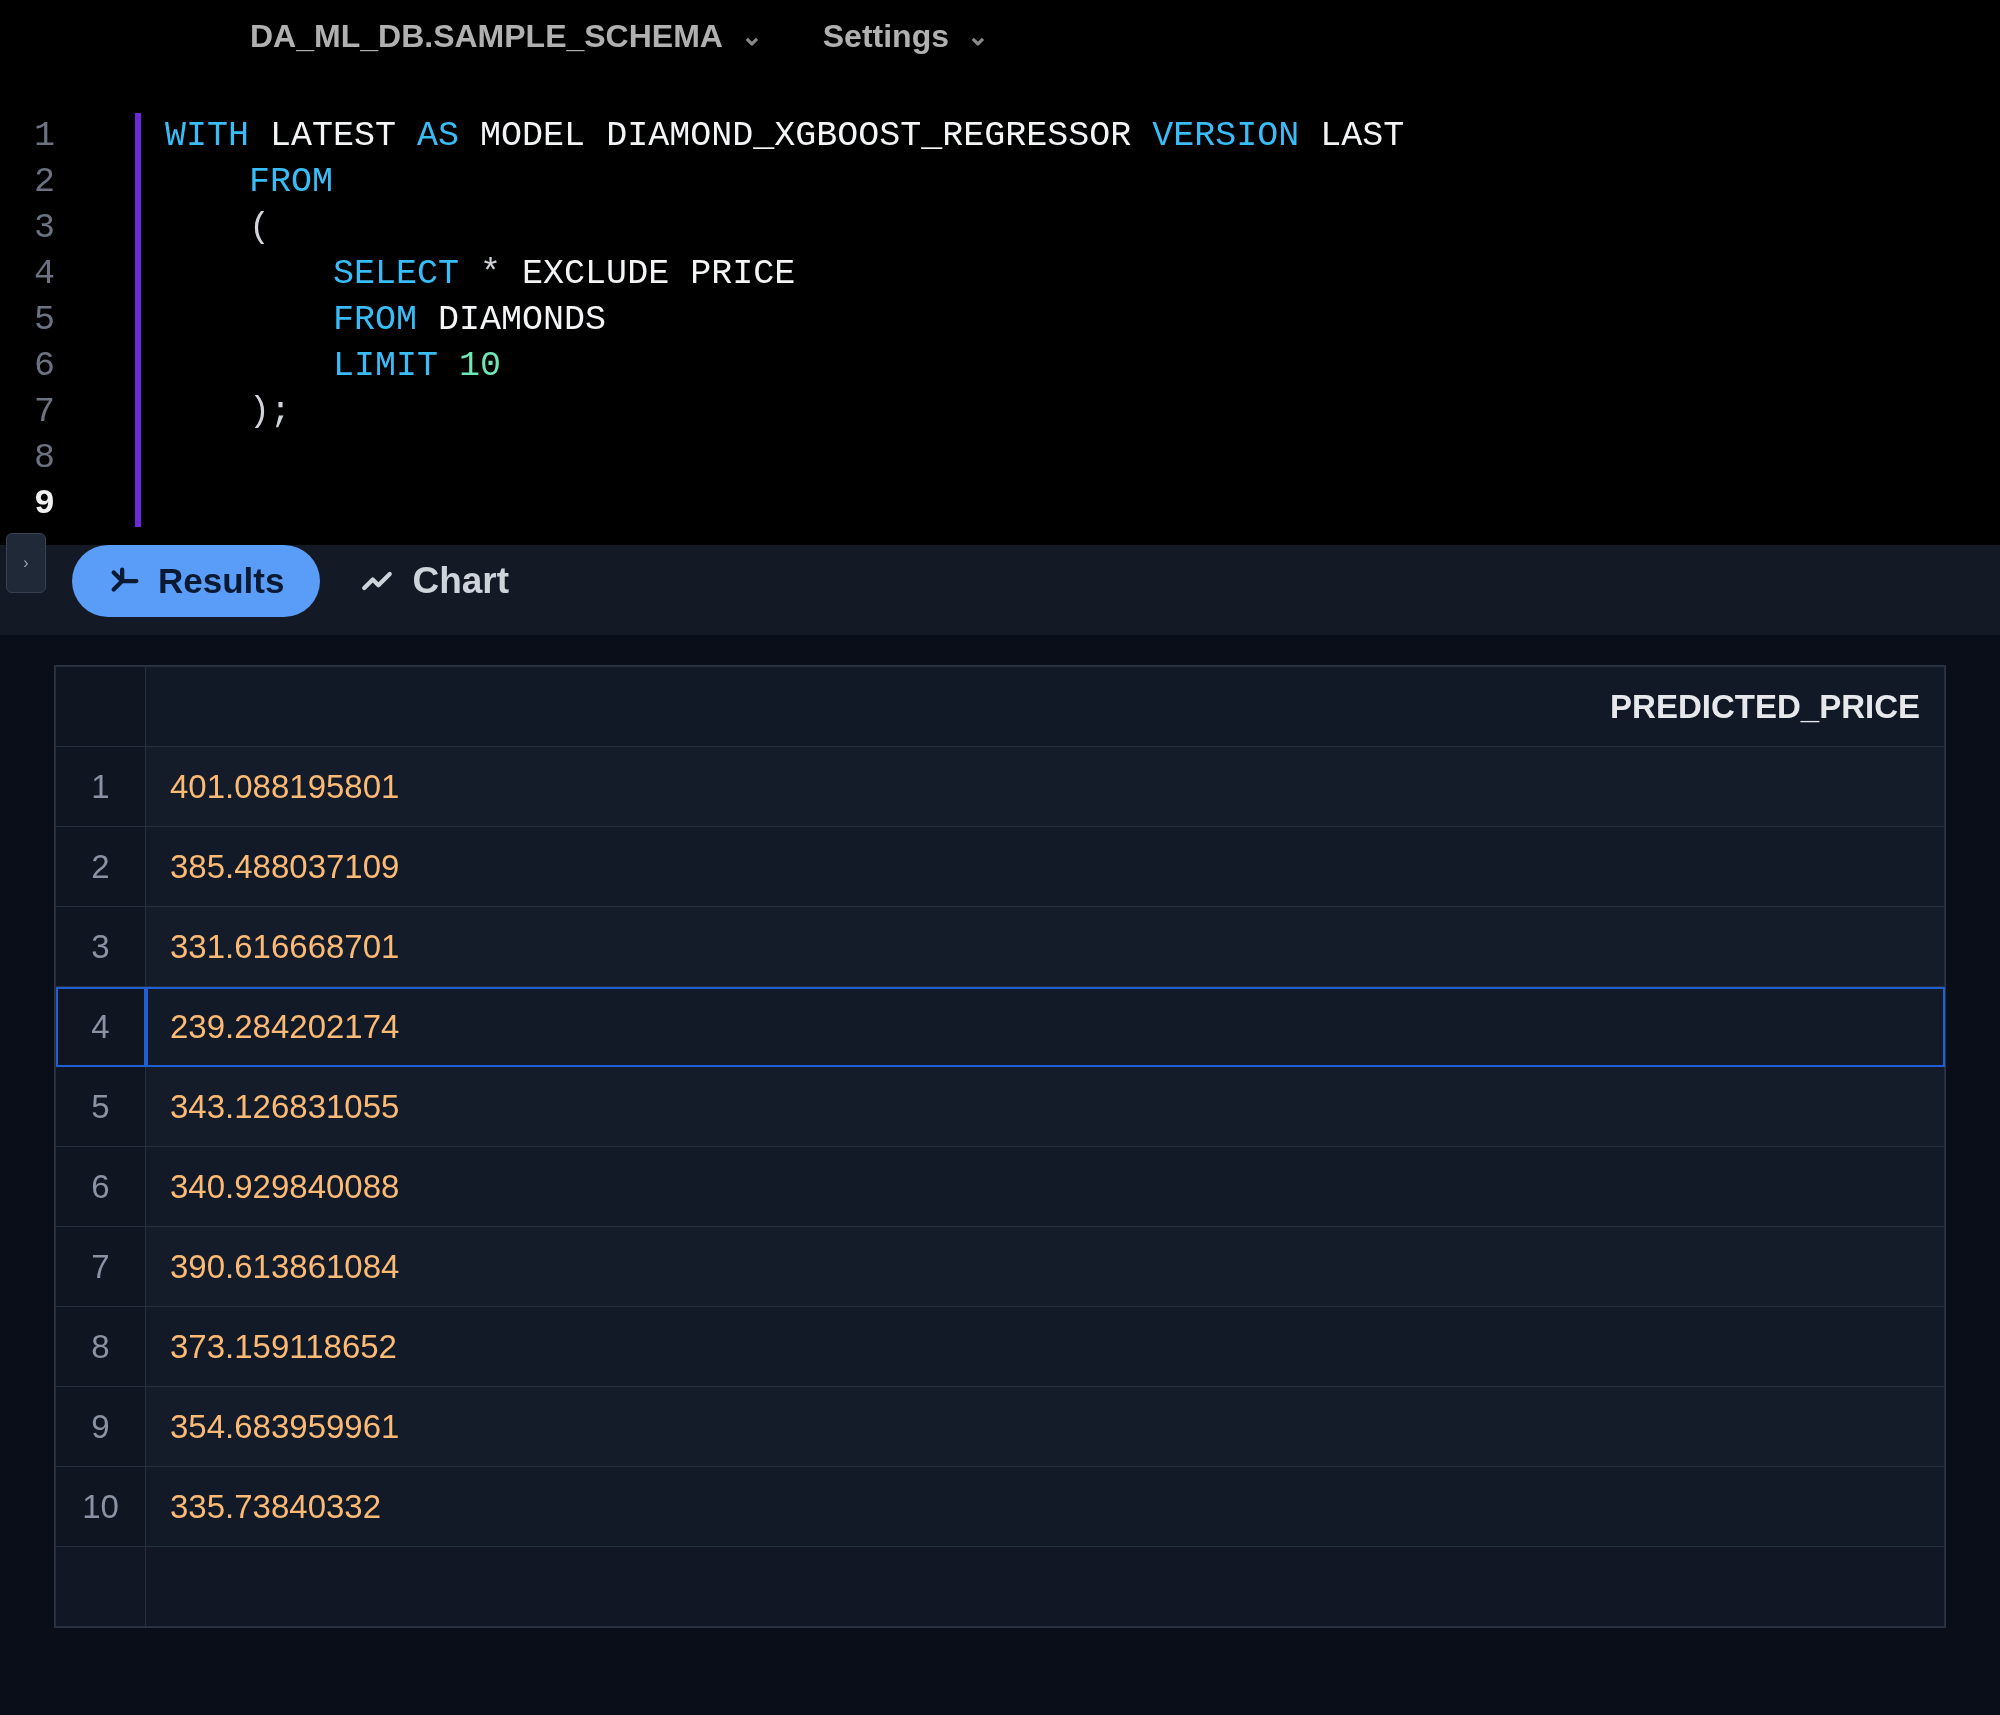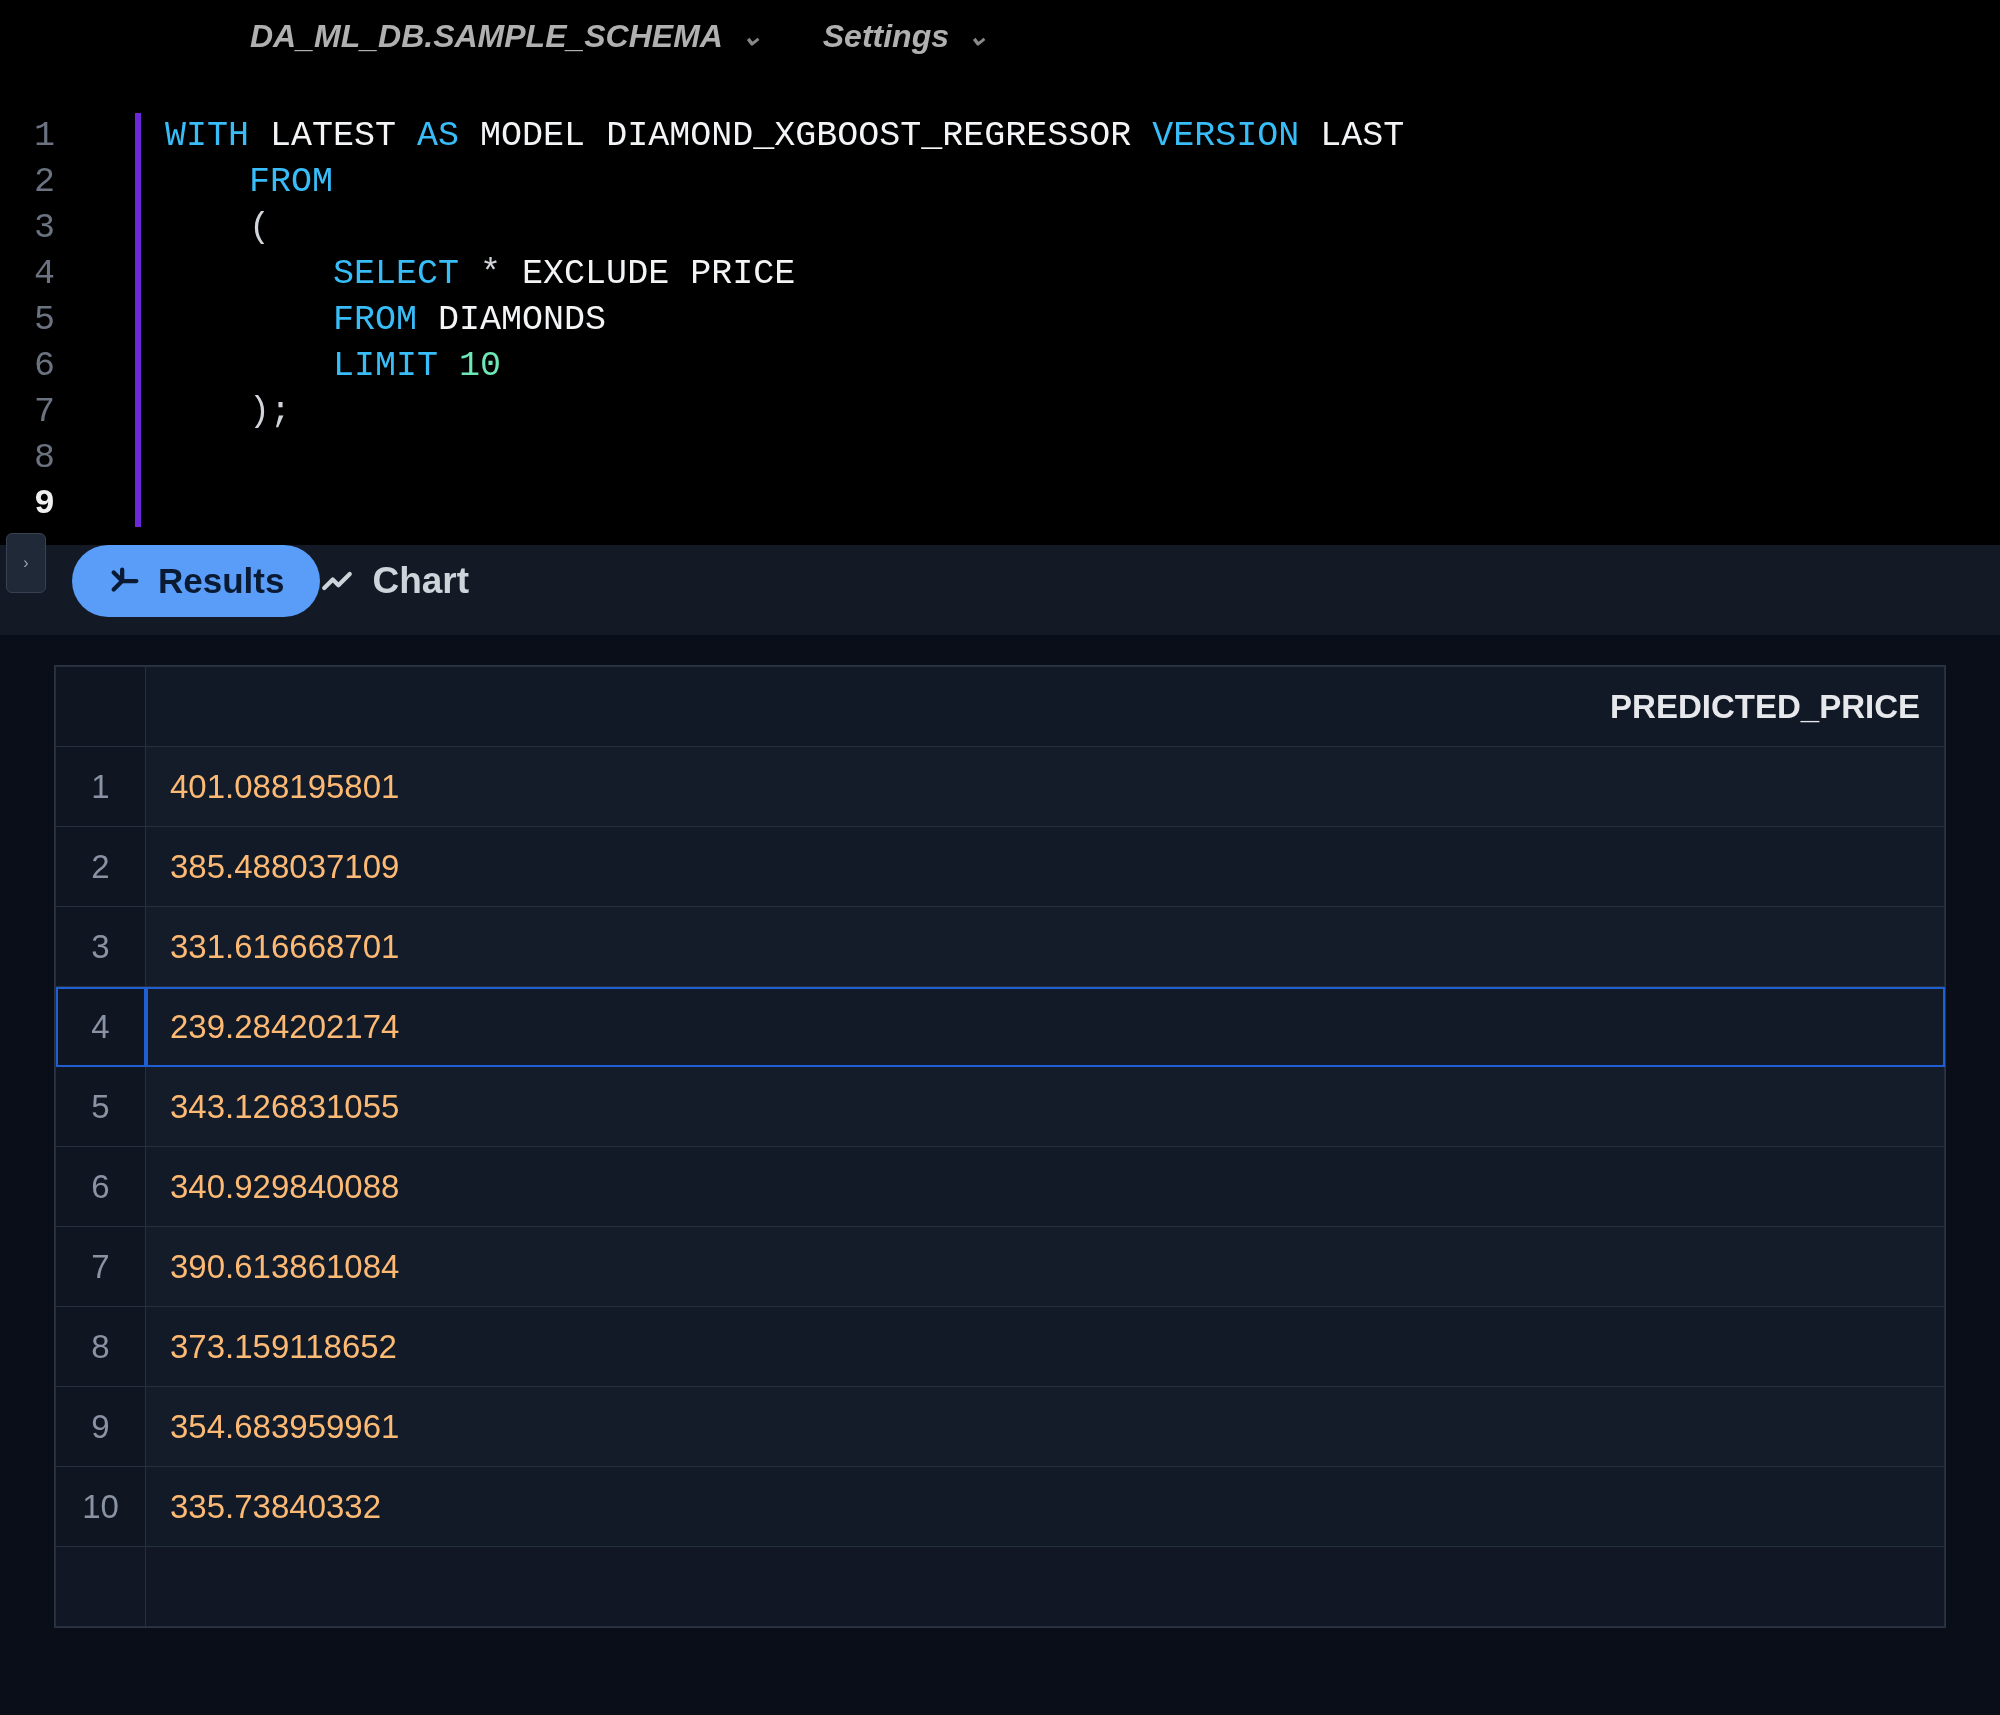--- a/index.html
+++ b/index.html
@@ -12,21 +12,20 @@
     overflow: hidden;
   }
 
   
   .topbar {
     display: flex;
     align-items: flex-start;
     gap: 60px;
     padding: 18px 0 18px 250px;
     background: #000;
-    font-style: italic;
   }
   .topbar-item {
     display: flex;
     align-items: center;
     gap: 18px;
     color: #b0b0b0;
     font-size: 32px;
     font-weight: 600;
     cursor: pointer;
   }
@@ -84,20 +83,21 @@
     justify-content: center;
     color: #9ca3af;
     cursor: pointer;
     z-index: 2;
   }
 
   
   .result-tabs-row {
     display: flex;
     align-items: center;
+    gap: 40px;
     padding: 0 0 18px 72px;
     margin-top: -48px;
     background: #131a26;
   }
   .pill {
     display: inline-flex;
     align-items: center;
     gap: 16px;
     background: #5a9df8;
     color: #0a1a33;

